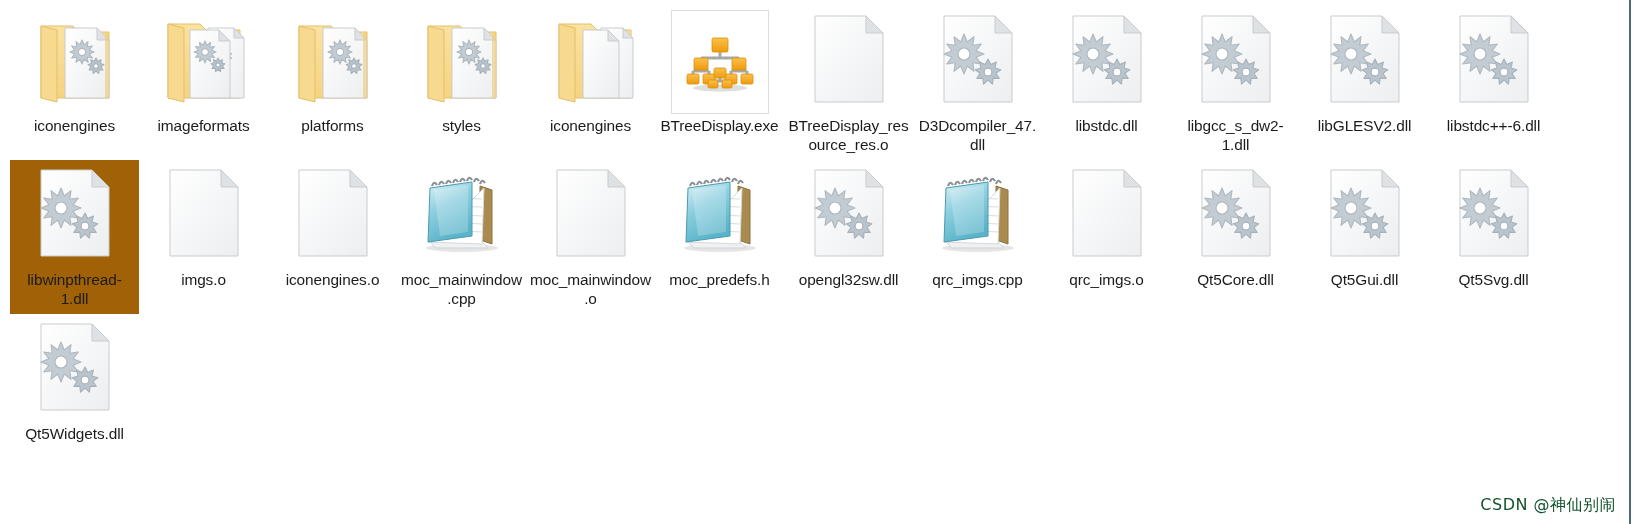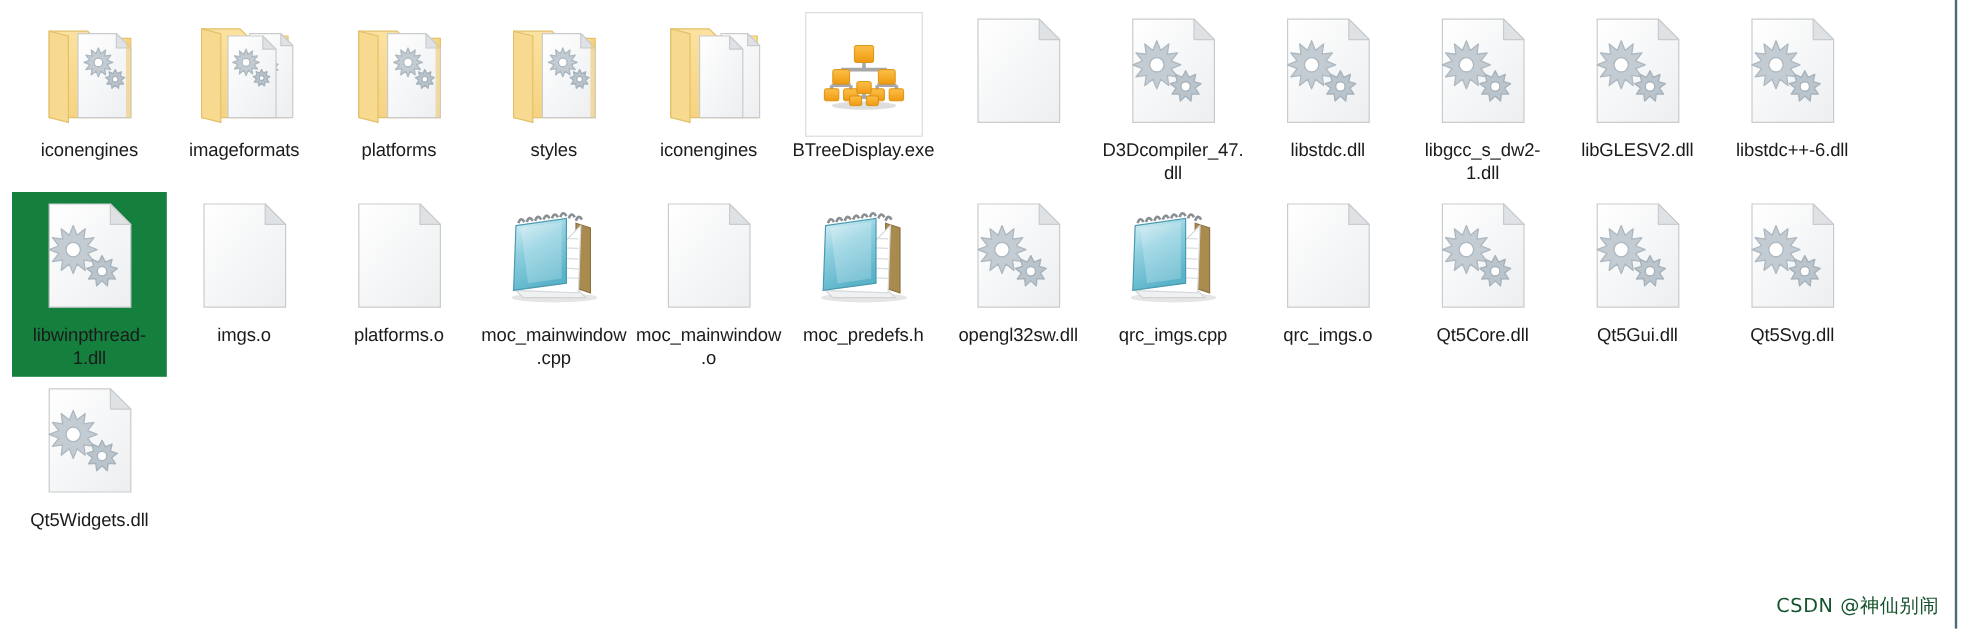--- a/index.html
+++ b/index.html
@@ -37,21 +37,21 @@
     width: 129px;
     height: 154px;
     box-sizing: border-box;
     display: flex;
     flex-direction: column;
     align-items: center;
     padding-top: 4px;
     position: relative;
   }
   .file-item.selected {
-    background: #15803d;
+    background: #a16207;
   }
 
   .icon-box {
     width: 104px;
     height: 104px;
     position: relative;
     display: flex;
     align-items: center;
     justify-content: center;
   }
@@ -362,20 +362,21 @@
     <linearGradient id="ogg6" x1="0" y1="0" x2="0" y2="1">
       <stop offset="0%" stop-color="#fcc04a"></stop>
       <stop offset="100%" stop-color="#ef9a10"></stop>
     </linearGradient>
   </defs>
       <path d="M18,6 L69,6 L86,23 L86,92 L18,92 Z" fill="url(#pgg6)" stroke="#c9cbcd" stroke-width="1"></path>
           <path d="M69,6 L86,23 L69,23 Z" fill="#dfe2e5" stroke="#c9cbcd" stroke-width="1" stroke-linejoin="round"></path>
 
     </svg>
         </div>
+        <div class="file-label">BTreeDisplay_resource_res.o</div>
       </div>
       <div class="file-item">
         <div class="icon-box">
           <svg width="104" height="104" viewBox="0 0 104 104">
   <defs>
     <linearGradient id="pgg7" x1="0" y1="0" x2="1" y2="1">
       <stop offset="0%" stop-color="#ffffff"></stop>
       <stop offset="100%" stop-color="#eceef0"></stop>
     </linearGradient>
     <linearGradient id="fgg7" x1="0" y1="0" x2="0" y2="1">
@@ -611,21 +612,21 @@
     <linearGradient id="ogg14" x1="0" y1="0" x2="0" y2="1">
       <stop offset="0%" stop-color="#fcc04a"></stop>
       <stop offset="100%" stop-color="#ef9a10"></stop>
     </linearGradient>
   </defs>
       <path d="M18,6 L69,6 L86,23 L86,92 L18,92 Z" fill="url(#pgg14)" stroke="#c9cbcd" stroke-width="1"></path>
           <path d="M69,6 L86,23 L69,23 Z" fill="#dfe2e5" stroke="#c9cbcd" stroke-width="1" stroke-linejoin="round"></path>
 
     </svg>
         </div>
-        <div class="file-label">platforms.o</div>
+        <div class="file-label">iconengines.o</div>
       </div>
       <div class="file-item">
         <div class="icon-box">
           <svg width="104" height="104" viewBox="0 0 104 104">
   <defs>
     <linearGradient id="pgg15" x1="0" y1="0" x2="1" y2="1">
       <stop offset="0%" stop-color="#ffffff"></stop>
       <stop offset="100%" stop-color="#eceef0"></stop>
     </linearGradient>
     <linearGradient id="fgg15" x1="0" y1="0" x2="0" y2="1">

